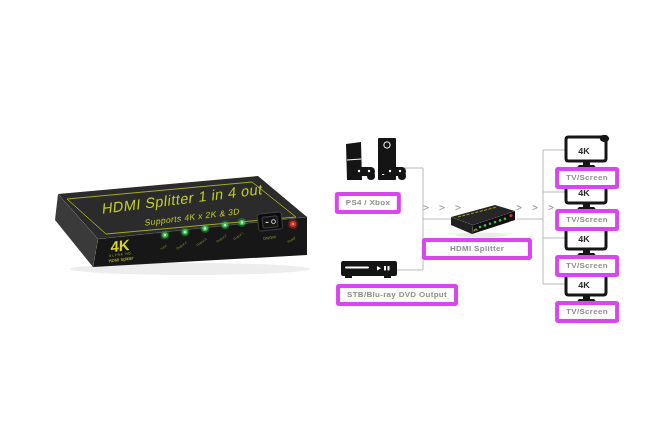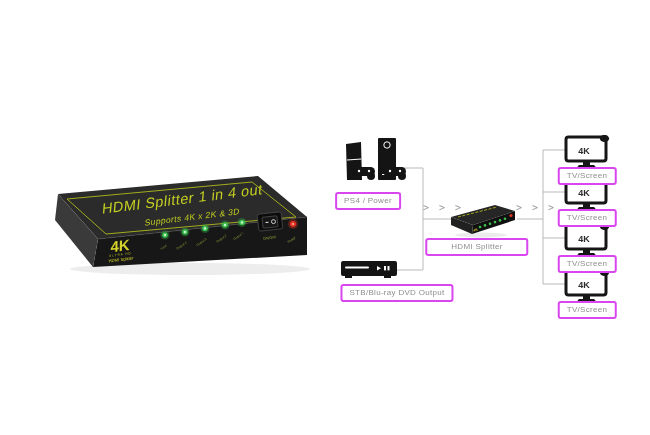--- a/index.html
+++ b/index.html
@@ -1,22 +1,22 @@
 <!DOCTYPE html>
 <html><head>
 <meta charset="utf-8">
 <style>
   html,body{margin:0;padding:0;background:#fff;}
   .canvas{position:relative;width:650px;height:435px;background:#fff;overflow:hidden;
           font-family:"Liberation Sans",sans-serif;}
   .abs{position:absolute;}
   svg text{font-family:"Liberation Sans",sans-serif;}
-  .tag{position:absolute;transform:translateX(-50%);border:2px solid #d946ef;border-radius:3px;
+  .tag{position:absolute;transform:translateX(-50%);border:4px solid #d946ef;border-radius:3px;
        color:#8e8e8e;background:#fff;font-size:8px;line-height:1;padding:3px 7px;
-       white-space:nowrap;letter-spacing:.3px;text-align:center;}
+       white-space:nowrap;letter-spacing:.3px;text-align:center;font-weight:bold;}
   .tag.wide{padding:3px 24px;}
   .arrows{position:absolute;font-size:10px;color:#98989a;letter-spacing:2px;
           font-family:"DejaVu Sans Mono",monospace;}
 </style>
 </head>
 <body>
 
 <div class="canvas">
 
   <svg class="abs" style="left:0;top:0" width="650" height="435" viewBox="0 0 650 435">
@@ -174,21 +174,21 @@
     <path d="M13,33.5 H34 L31,30 H16 Z" fill="#161616"></path>
   </svg>
   <svg class="abs" style="left:563px;top:269px" width="48" height="38" viewBox="0 0 48 38">
     <rect x="3" y="2" width="40" height="24" rx="2.5" fill="#fff" stroke="#161616" stroke-width="3"></rect>
     <text x="21" y="18.5" text-anchor="middle" font-size="9" font-weight="bold" fill="#2b2b2b">4K</text>
     <ellipse cx="41.5" cy="3.5" rx="4.6" ry="3.6" fill="#161616"></ellipse>
     <rect x="20" y="26" width="7" height="4.5" fill="#161616"></rect>
     <path d="M13,33.5 H34 L31,30 H16 Z" fill="#161616"></path>
   </svg>
 
-  <div class="tag" style="left:368px;top:192px">PS4 / Power</div>
+  <div class="tag" style="left:368px;top:192px">PS4 / Xbox</div>
   <div class="tag" style="left:397px;top:284px">STB/Blu-ray DVD Output</div>
   <div class="tag wide" style="left:477px;top:238px">HDMI Splitter</div>
   <div class="tag" style="left:587px;top:167px">TV/Screen</div>
   <div class="tag" style="left:587px;top:209px">TV/Screen</div>
   <div class="tag" style="left:587px;top:255px">TV/Screen</div>
   <div class="tag" style="left:587px;top:301px">TV/Screen</div>
 
 </div>
 
 </body></html>

